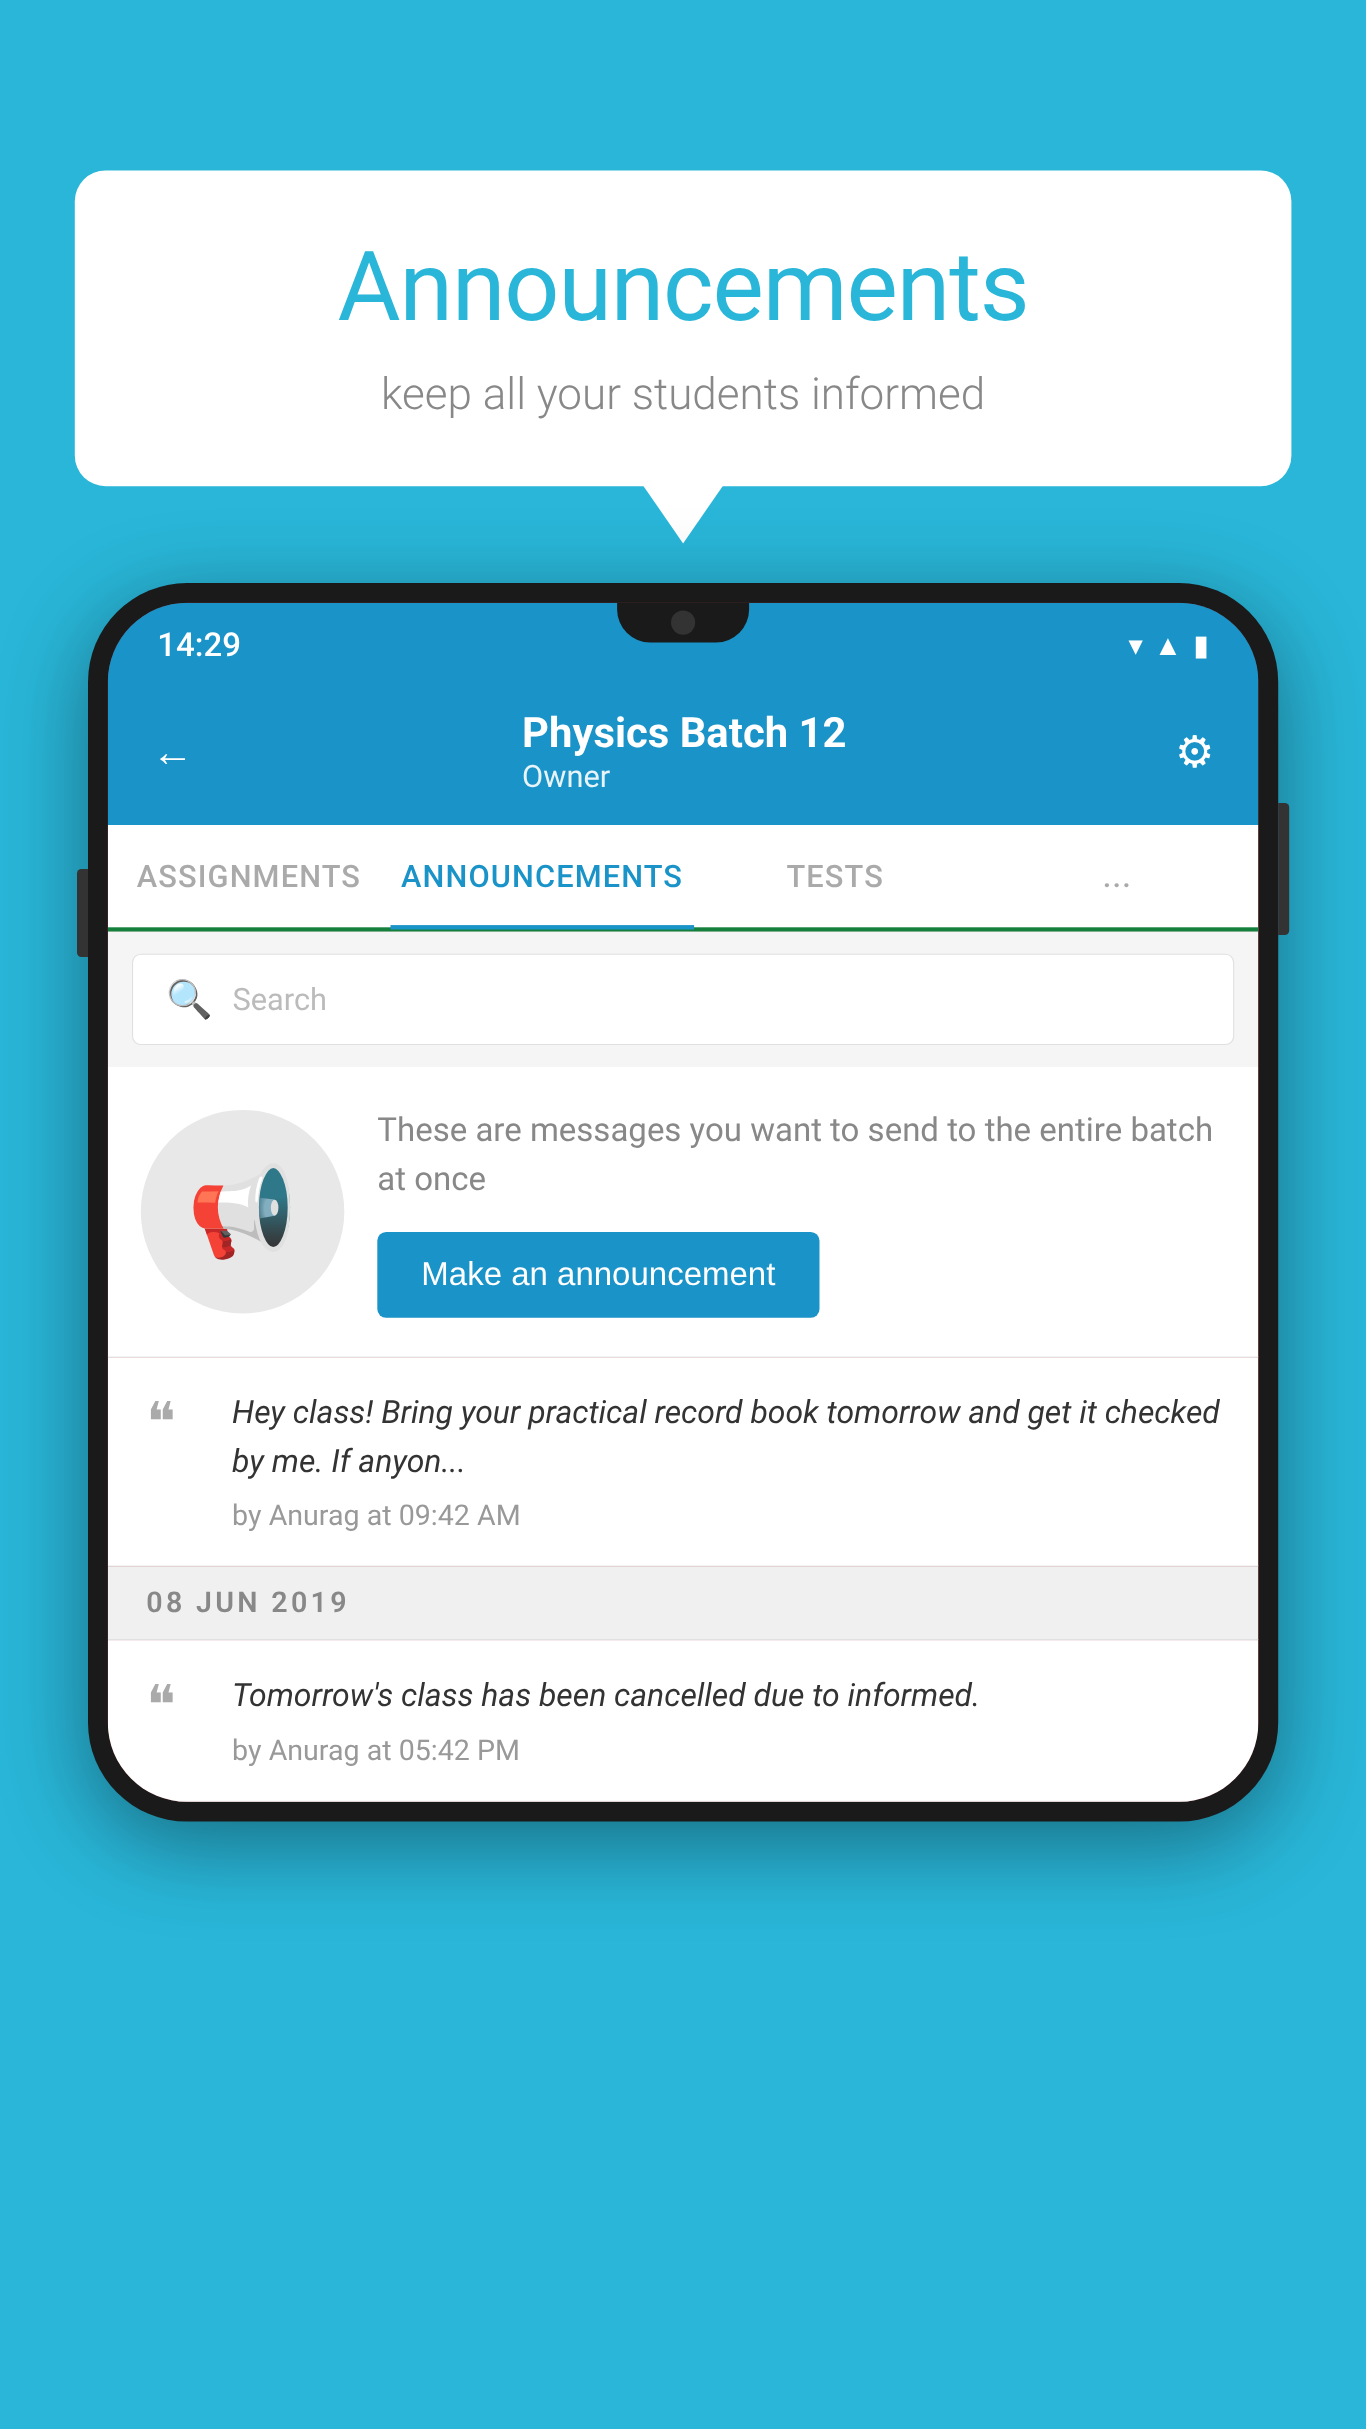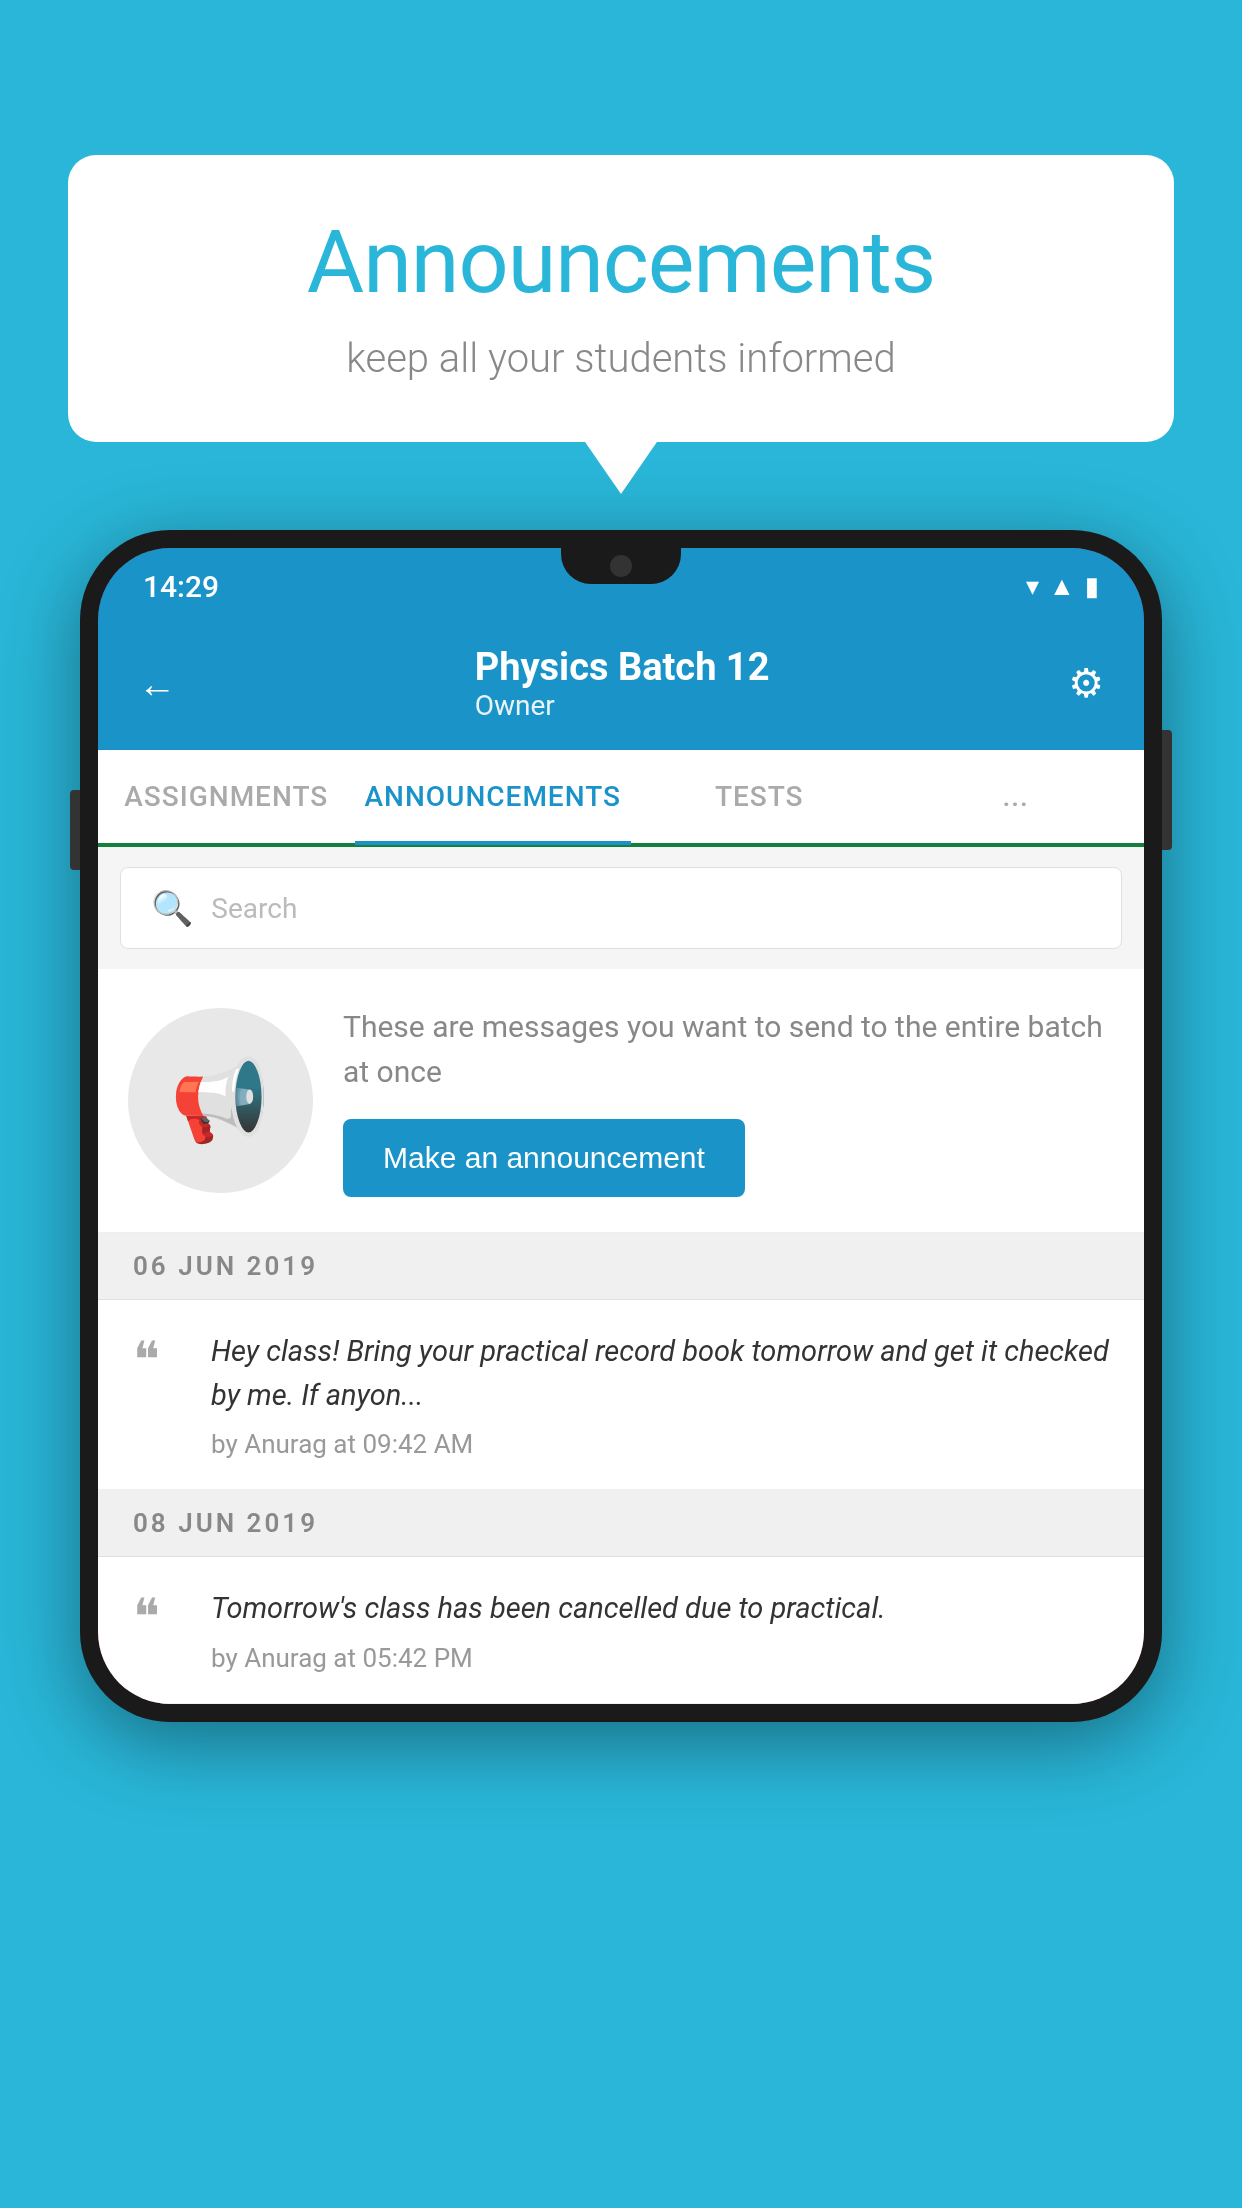--- a/index.html
+++ b/index.html
@@ -395,35 +395,34 @@
       <div class="announcement-prompt">
         <div class="announcement-icon-circle">
           <span class="megaphone-icon">📢</span>
         </div>
         <div class="announcement-right">
           <div class="announcement-desc">These are messages you want to send to the entire batch at once</div>
           <button class="make-announcement-btn">Make an announcement</button>
         </div>
       </div>
 
-      <div class="date-separator">06  JUN  2019</div>
 
       <div class="announcement-item">
         <span class="quote-icon">❝</span>
         <div class="announcement-content">
           <div class="announcement-text">Hey class! Bring your practical record book tomorrow and get it checked by me. If anyon...</div>
           <div class="announcement-meta">by Anurag at 09:42 AM</div>
         </div>
       </div>
 
       <div class="date-separator">08  JUN  2019</div>
 
       <div class="announcement-item">
         <span class="quote-icon">❝</span>
         <div class="announcement-content">
-          <div class="announcement-text">Tomorrow's class has been cancelled due to practical.</div>
+          <div class="announcement-text">Tomorrow's class has been cancelled due to informed.</div>
           <div class="announcement-meta">by Anurag at 05:42 PM</div>
         </div>
       </div>
 
     </div>
   </div>
 </div>
 
 </body></html>

